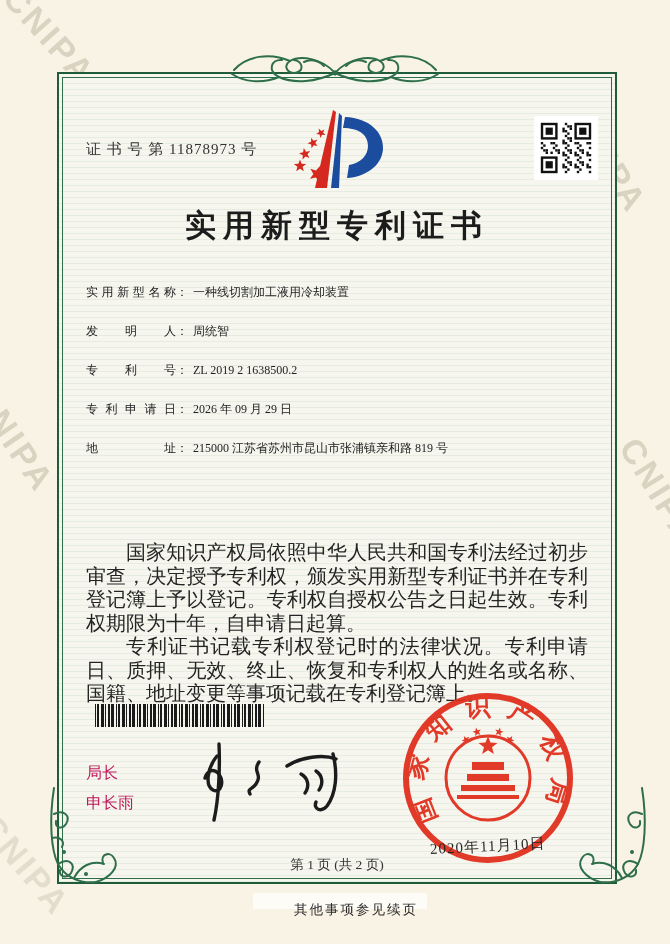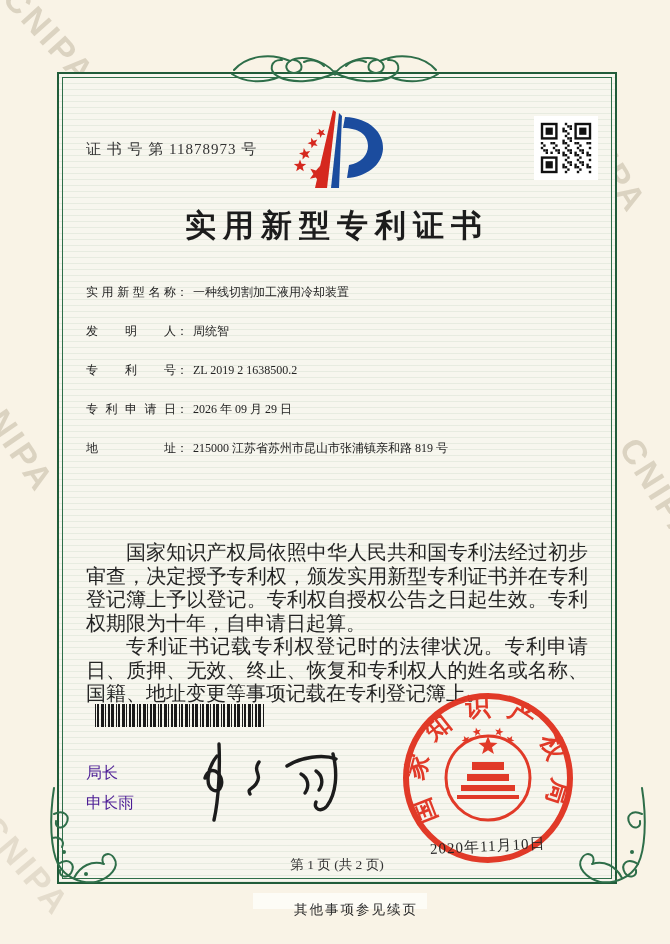--- a/index.html
+++ b/index.html
@@ -75,21 +75,21 @@
   .g2{margin-left:44px;}
   .paras{
     position:absolute;left:86px;top:517px;width:502px;z-index:4;
     font-size:20px;line-height:23.5px;text-align:justify;color:#242424;margin-top:24px;
   }
   .paras p{text-indent:2em;}
   #barcode{position:absolute;left:95px;top:704px;z-index:4;}
   .director{
     position:absolute;left:86px;top:758px;z-index:4;
     font-family:"Liberation Sans","DejaVu Sans",sans-serif;
-    font-size:16px;font-weight:500;color:#4c1d95;line-height:30px;
+    font-size:16px;font-weight:500;color:#be185d;line-height:30px;
   }
   #signature{position:absolute;left:183px;top:736px;z-index:5;}
   #signature path{stroke:#1c1c1c;stroke-width:3.4;fill:none;stroke-linecap:round;stroke-linejoin:round;}
   #seal{position:absolute;left:398px;top:688px;z-index:6;opacity:0.95;}
   .seal-stroke{stroke:var(--seal-red);fill:none;}
   .seal-fill{fill:var(--seal-red);}
   .seal-arc-text{
     font-family:"Liberation Serif","DejaVu Serif",serif;
     font-size:25px;font-weight:bold;letter-spacing:15px;fill:var(--seal-red);
   }

